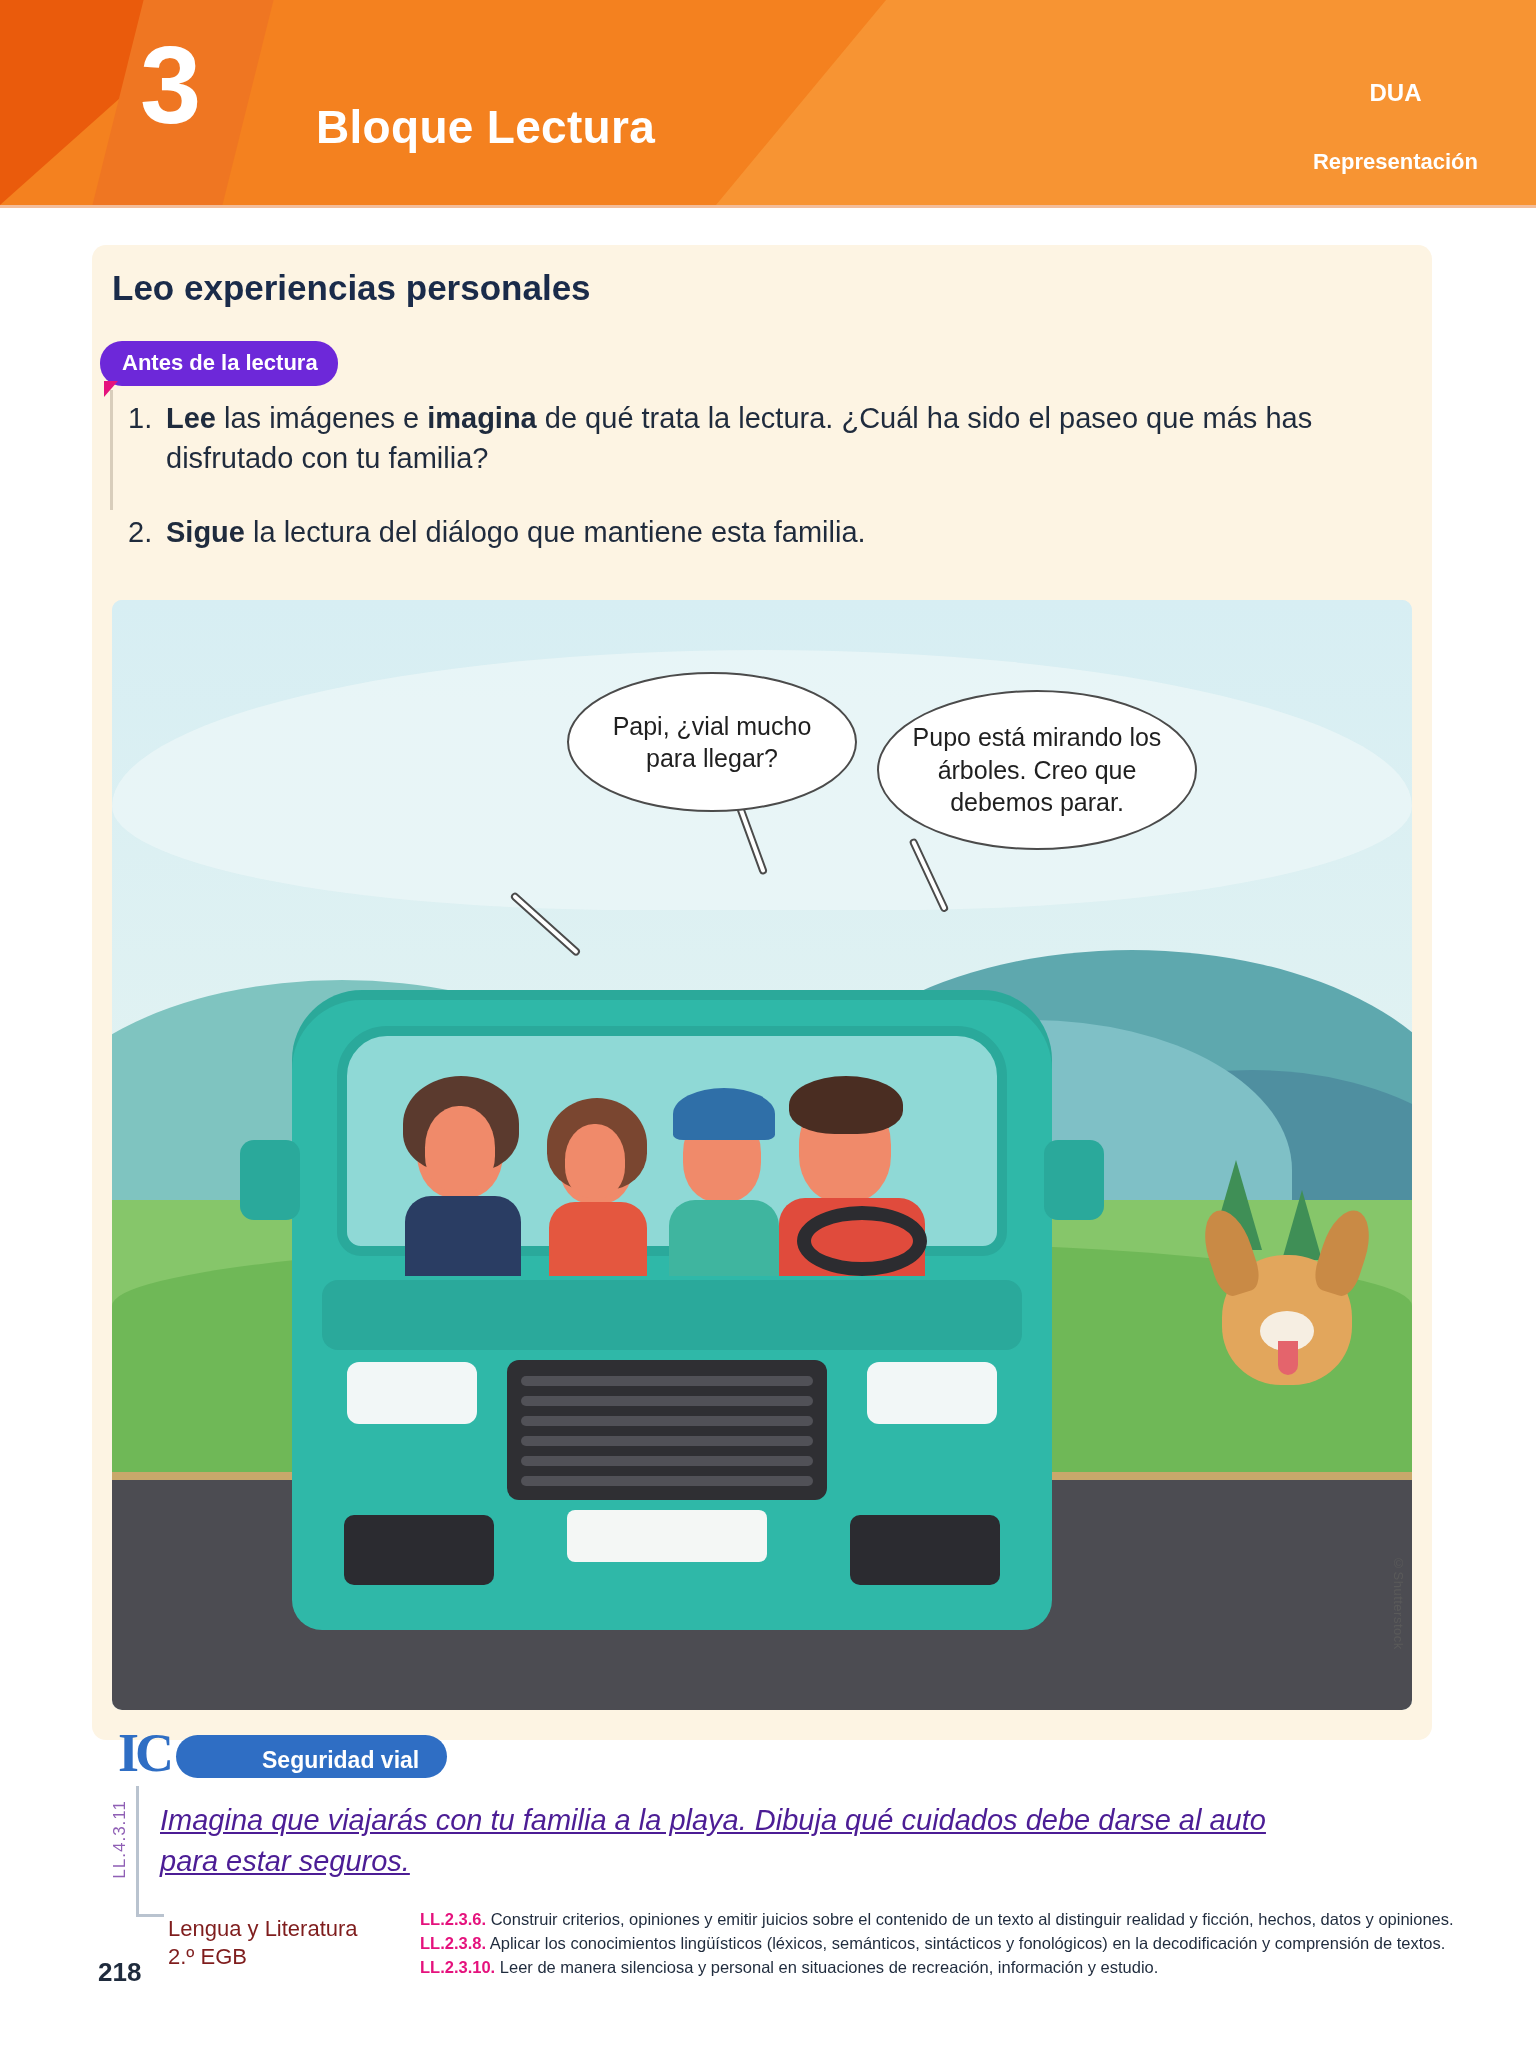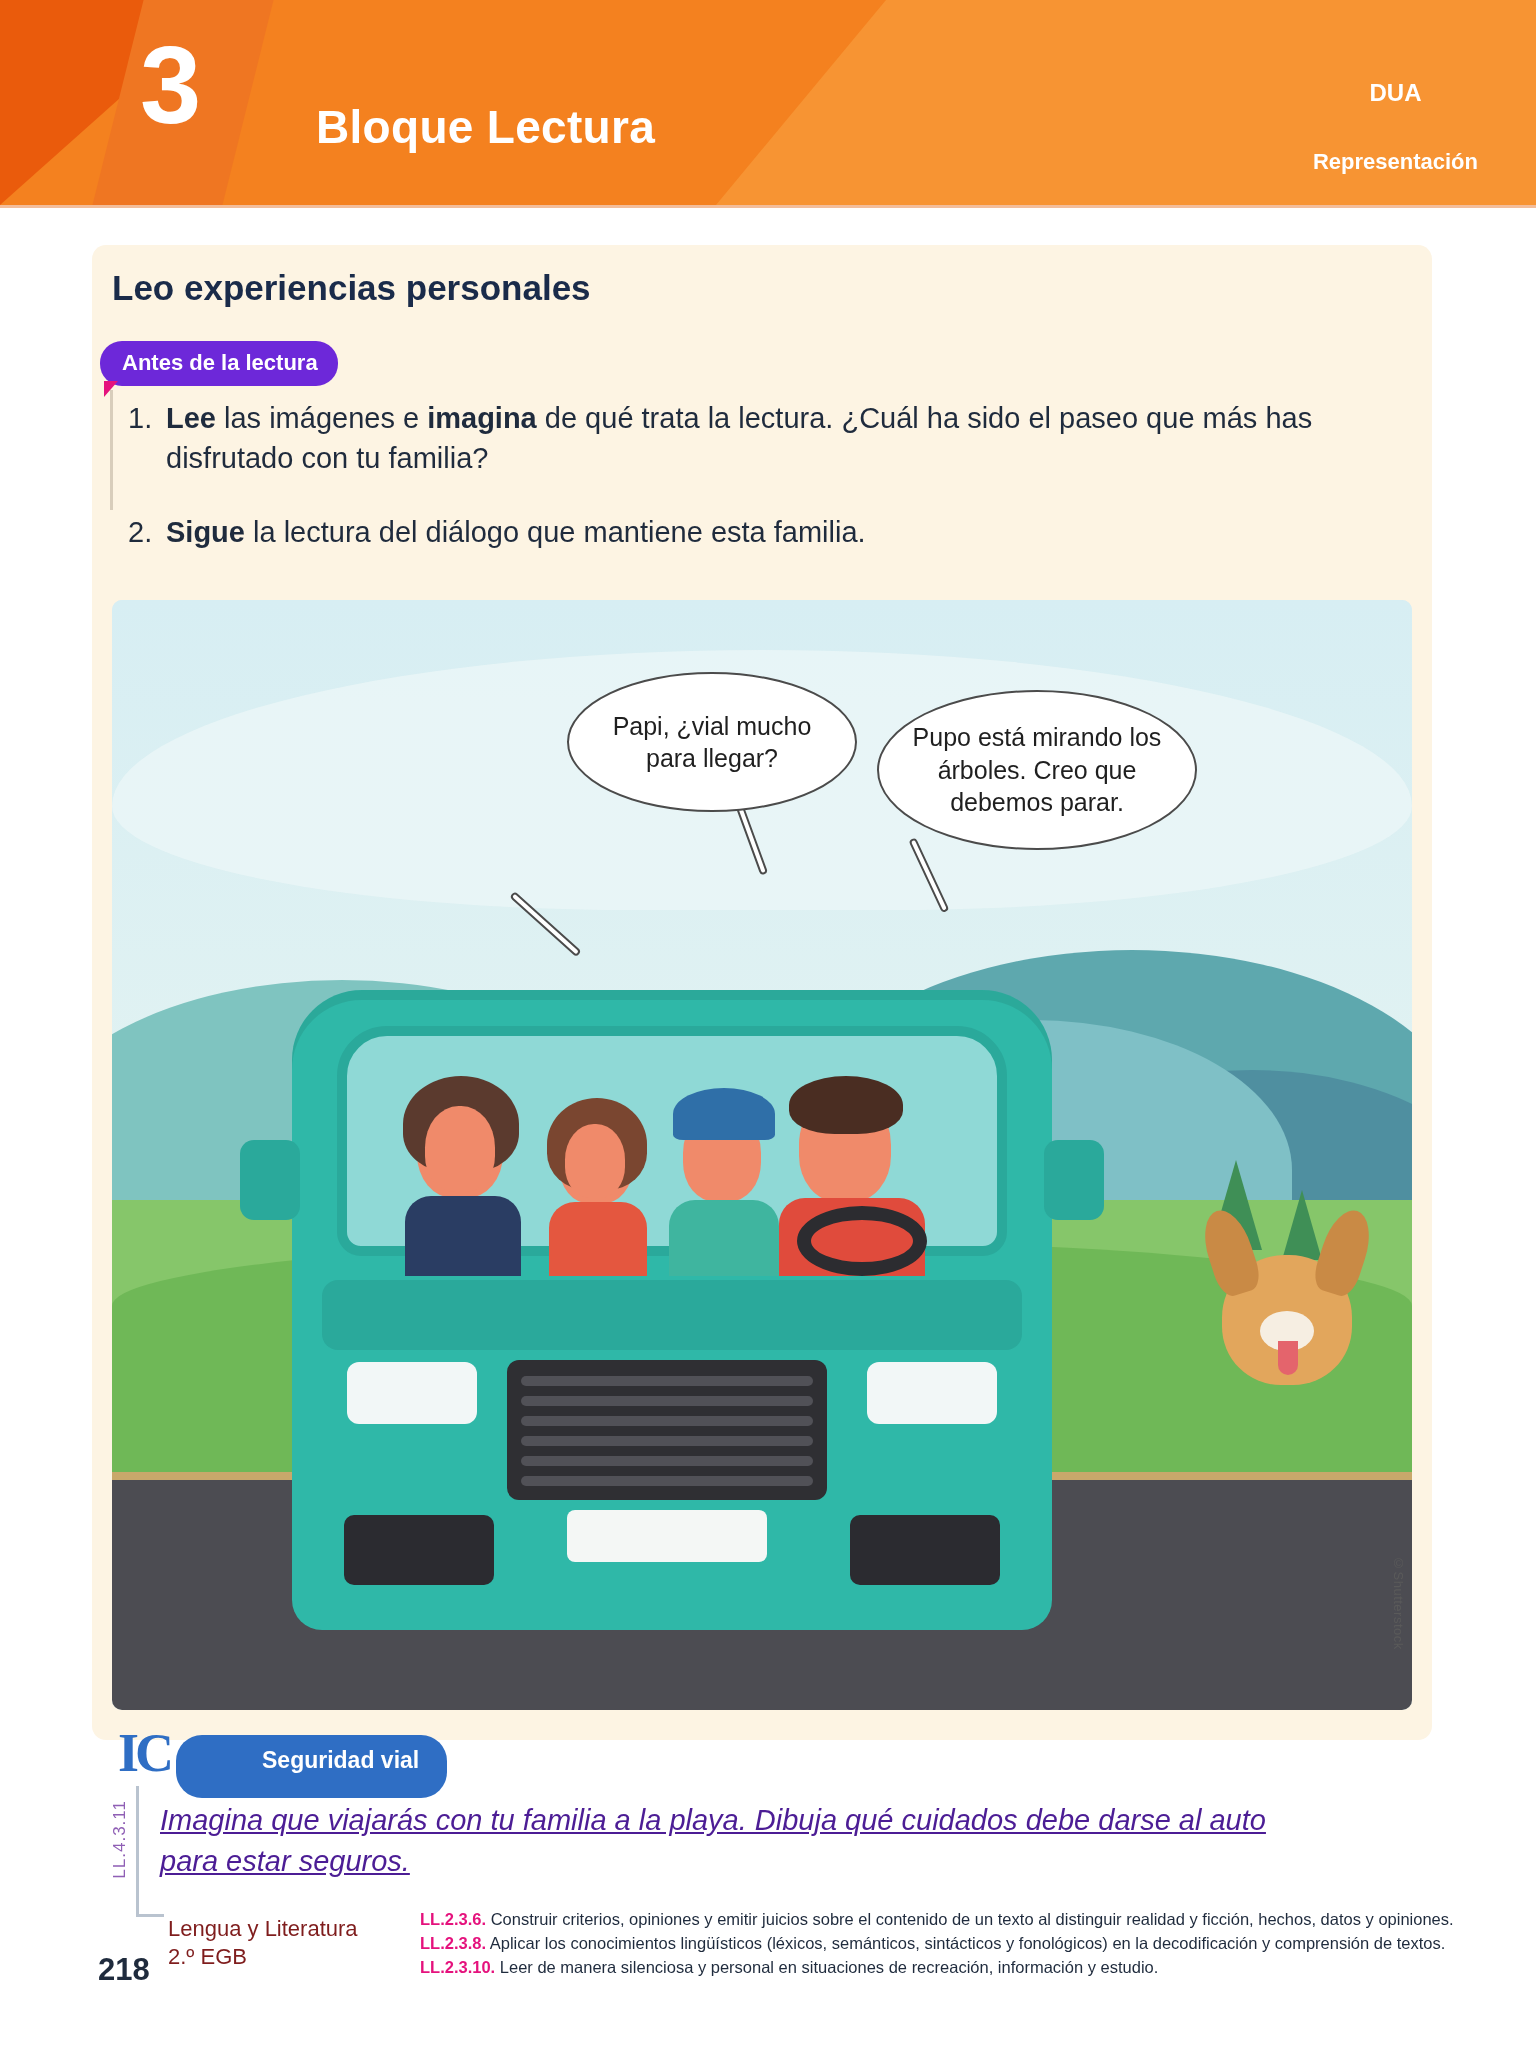--- a/index.html
+++ b/index.html
@@ -306,21 +306,21 @@
   }
 
   
   .sv-badge {
     position:absolute;
     left:176px; top:1735px;
     background:#2f6ec4;
     color:#ffffff;
     font-size:23px;
     font-weight:bold;
-    padding:12px 28px 24px 86px;
+    padding:12px 28px 4px 86px;
     border-radius:26px;
   }
   .sv-ic {
     position:absolute;
     left:118px; top:1722px;
     font-size:54px;
     font-weight:bold;
     color:#2f6ec4;
     font-family:"Liberation Serif", serif;
     letter-spacing:-4px;
@@ -354,21 +354,21 @@
     font-style:italic;
     color:#4c1d95;
     line-height:1.4;
     text-decoration:underline;
   }
 
   
   .pagenum {
     position:absolute;
     left:98px; bottom:60px;
-    font-size:31px;
+    font-size:26px;
     font-weight:bold;
     color:#1f2b3d;
   }
   .foot-sub {
     position:absolute;
     left:168px; bottom:78px;
     font-size:22px;
     color:#7f1d1d;
     line-height:1.25;
   }

